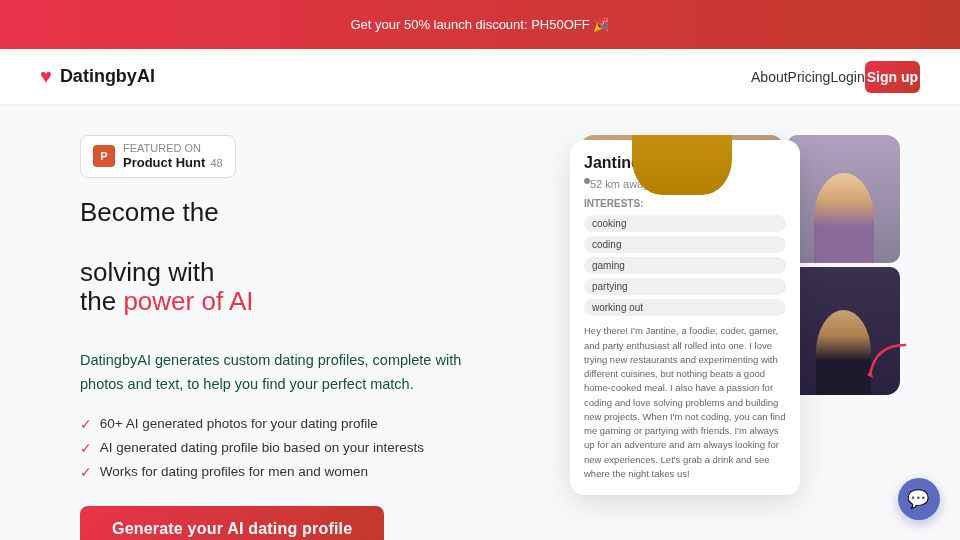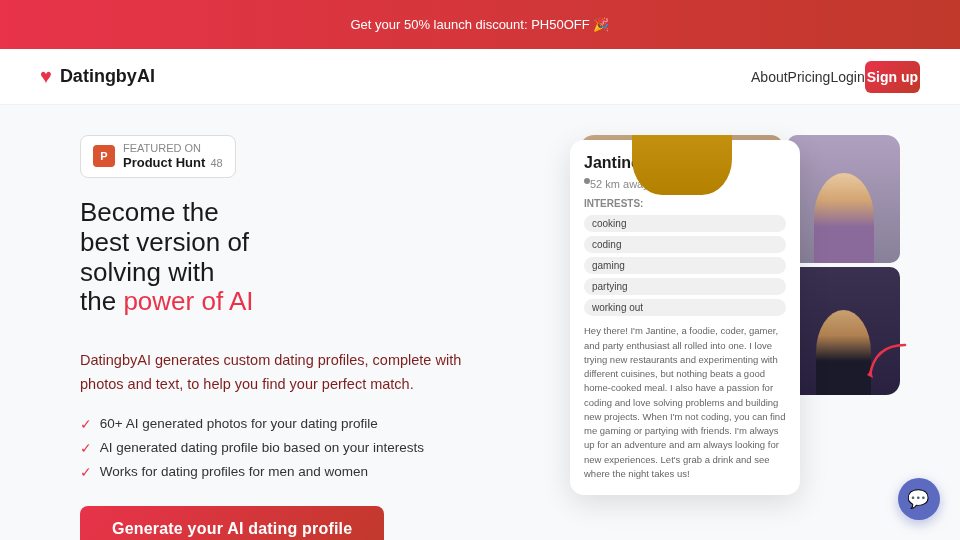--- a/index.html
+++ b/index.html
@@ -122,21 +122,21 @@
       line-height: 1.15;
       color: #1a1a1a;
       margin-bottom: 32px;
     }
     .headline .highlight {
       color: #e8334a;
     }
 
     .subtext {
       font-size: 14.5px;
-      color: #7f1d1d;
+      color: #14532d;
       line-height: 1.6;
       margin-bottom: 20px;
       max-width: 400px;
     }
 
     .features {
       list-style: none;
       margin-bottom: 26px;
     }
     .features li {
@@ -381,21 +381,21 @@
       </div>
       <div class="ph-text">
         <span>FEATURED ON</span><br>
         <strong>Product Hunt</strong>
         <span class="ph-count">48</span>
       </div>
     </div>
 
     <div class="headline">
       <span>Become the</span><br>
-      <span>best version of</span><br>
+      <br>
       <span>solving with</span><br>
       <span>the</span>
       <span class="highlight">power of AI</span>
     </div>
 
     <p class="subtext">DatingbyAI generates custom dating profiles, complete with photos and text, to help you find your perfect match.</p>
 
     <ul class="features">
       <li>
         <span class="check">✓</span>

